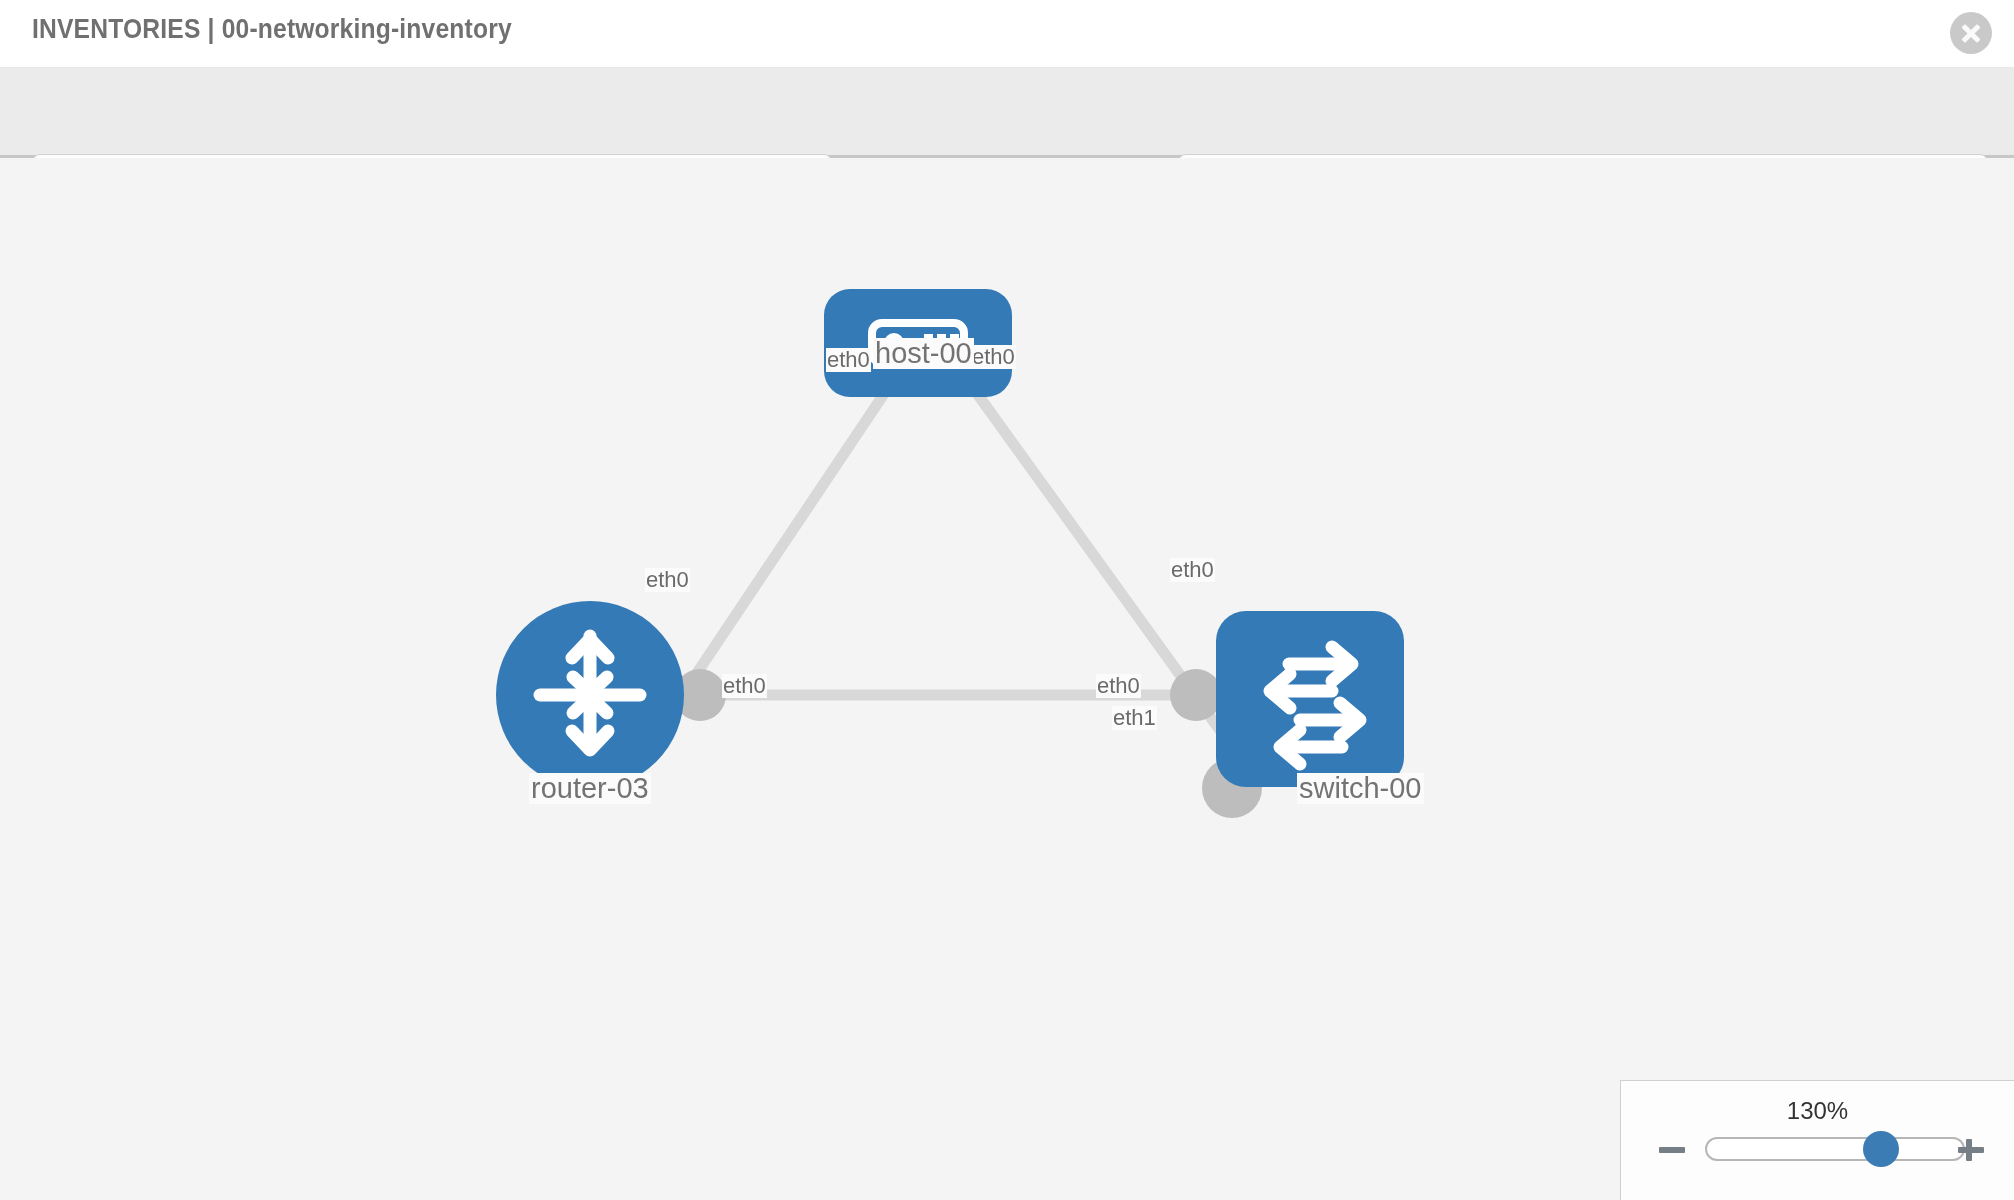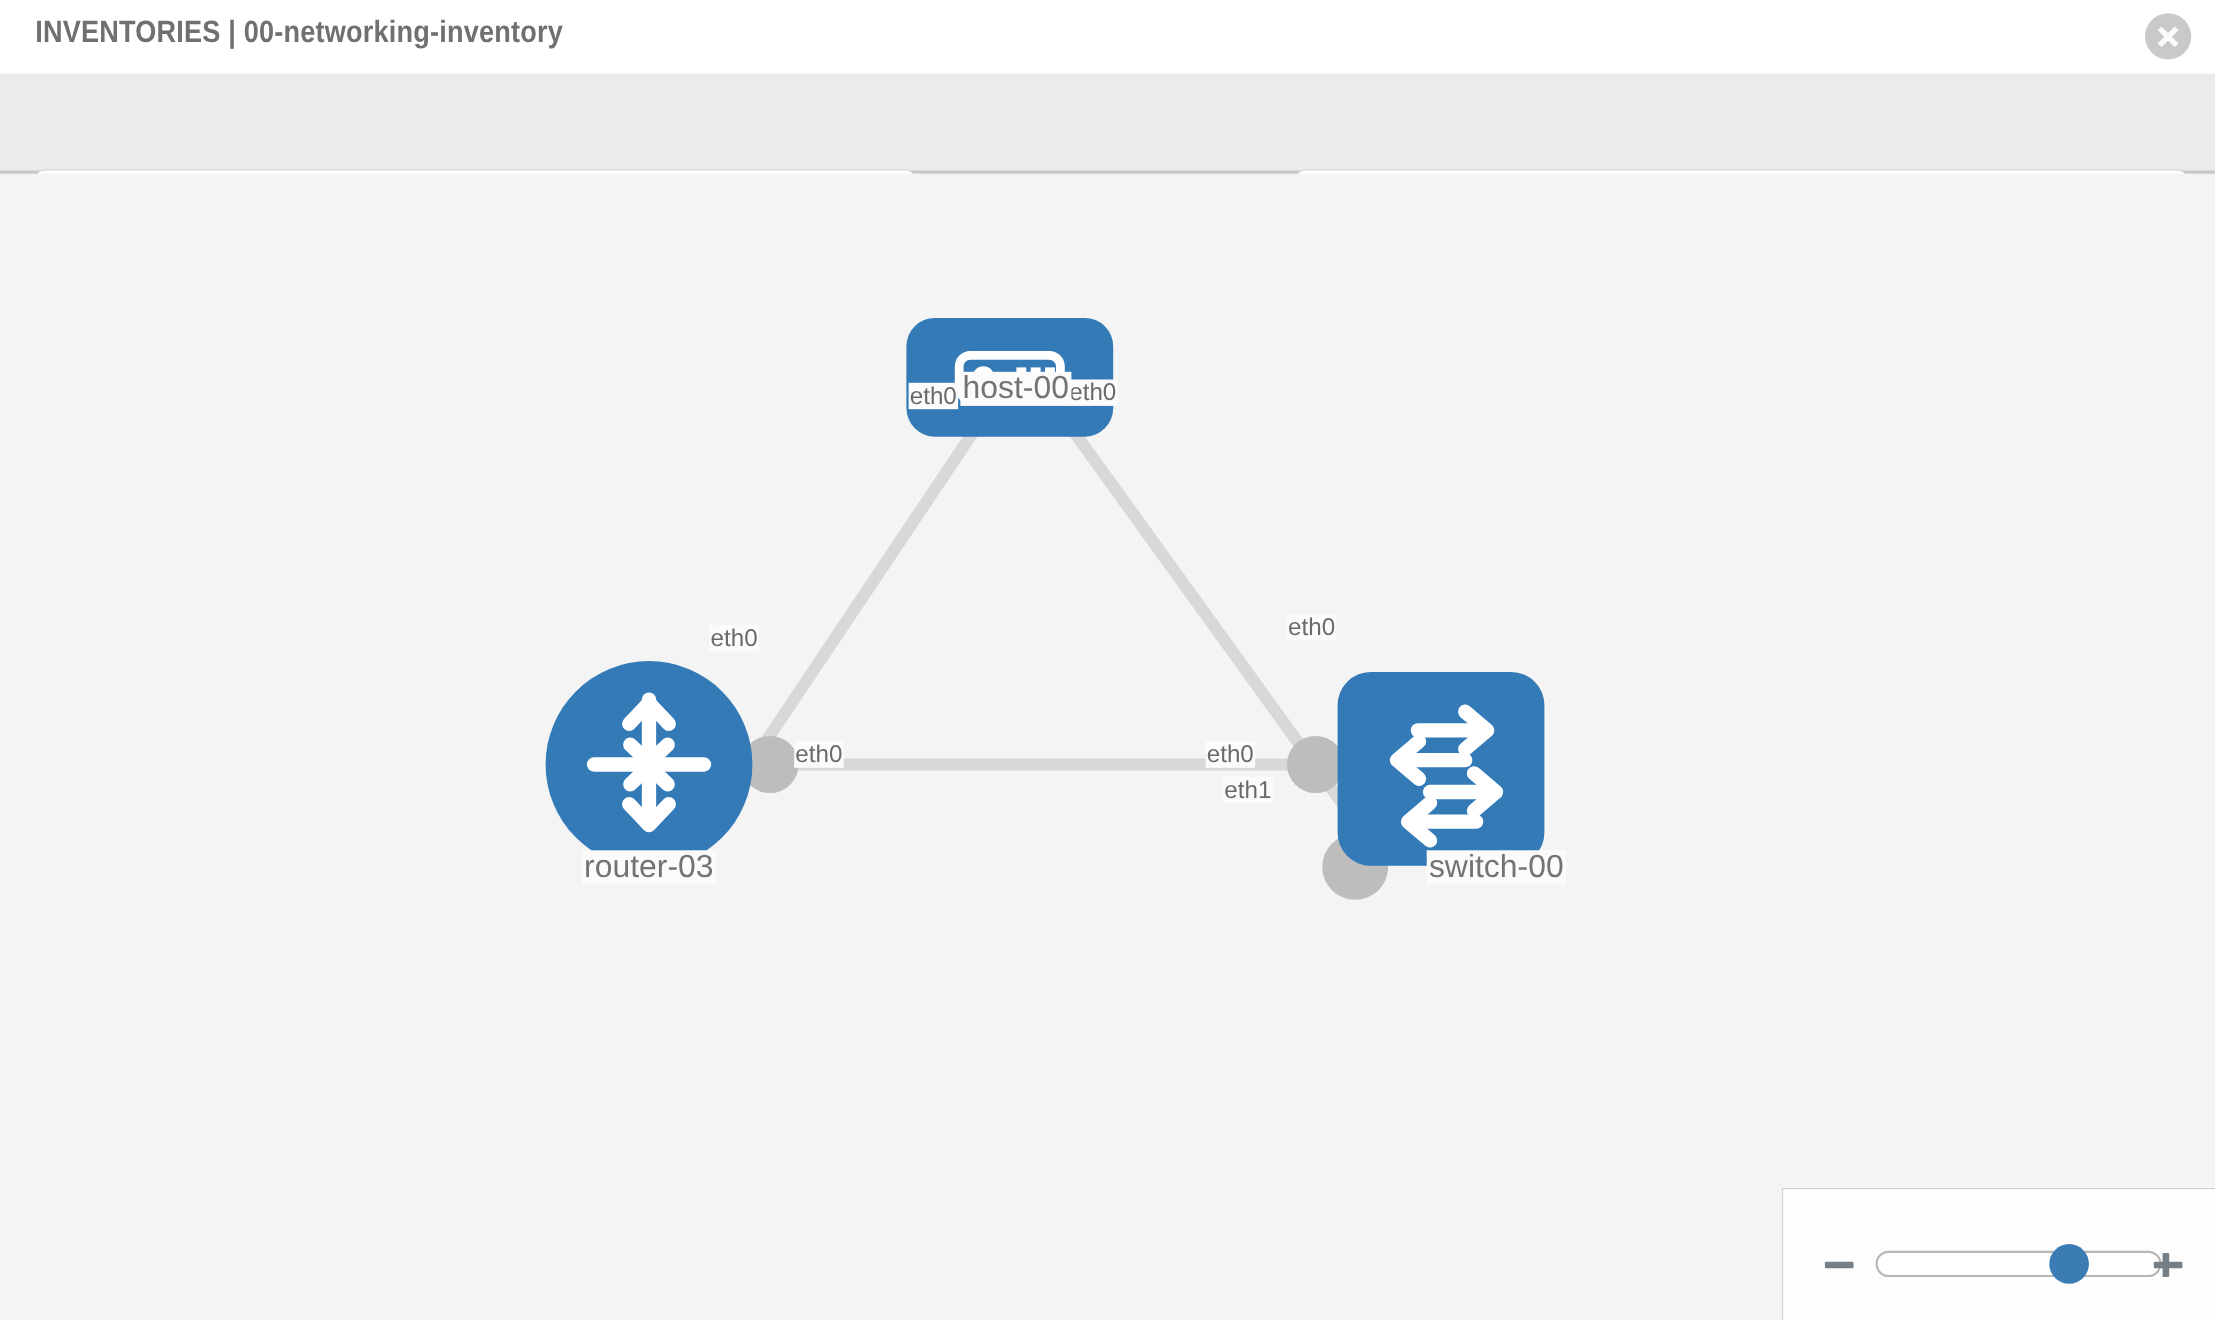--- a/index.html
+++ b/index.html
@@ -341,20 +341,21 @@
     <div class="port-label" style="left:1096px; top:516px;">eth0</div>
     <div class="port-label" style="left:1112px; top:516px;margin-top:32px;">eth1</div>
 
     <div class="node-label" style="left:873px; top:180px;">host-00</div>
     <div class="node-label" style="left:529px; top:615px;">router-03</div>
     <div class="node-label" style="left:1297px; top:615px;">switch-00</div>
 
   </div>
 
   <div class="zoom-panel">
+    <div class="zoom-value">130%</div>
 
     <div class="zoom-minus">
       <div class="bar-h"></div>
     </div>
 
     <div class="zoom-track">
       <div class="zoom-handle" id="zoom-handle" style="left: 156.08px;"></div>
     </div>
 
     <div class="zoom-plus">

